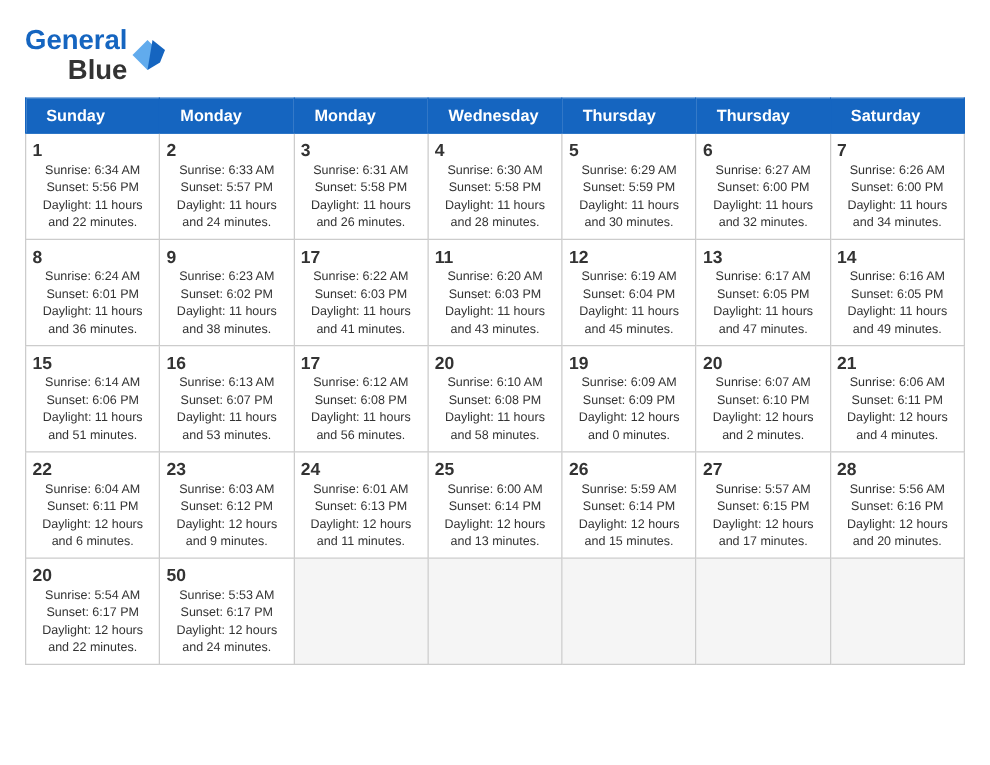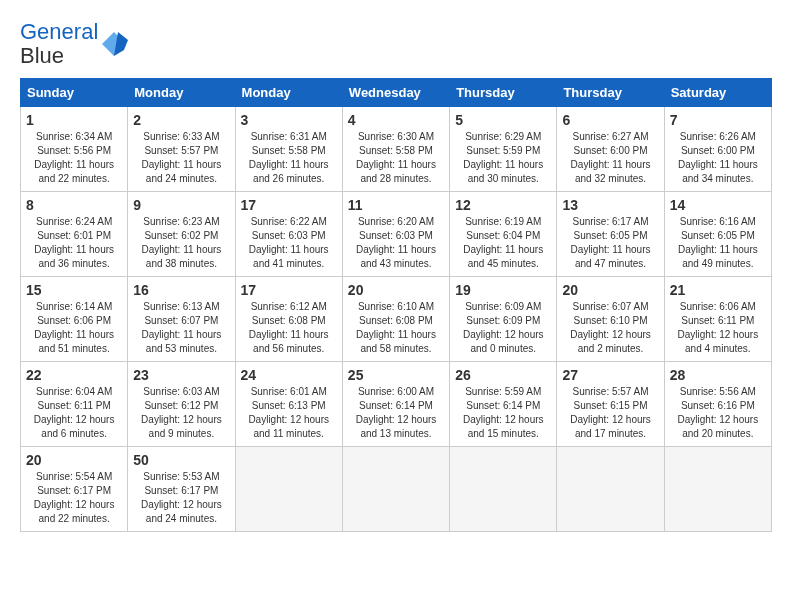--- a/index.html
+++ b/index.html
@@ -15,23 +15,24 @@
       align-items: flex-start;
       justify-content: space-between;
       margin-bottom: 10px;
     }
     .logo {
       display: flex;
       align-items: center;
     }
     .logo-text {
       font-size: 22px;
-      font-weight: normal;
+      font-weight: bold;
       color: #333;
       line-height: 1.1;
+      text-align: right;
     }
     .logo-text span {
       color: #1565c0;
     }
     .logo-icon {
       width: 28px;
       height: 28px;
       margin-left: 2px;
     }
     .title-block {
@@ -49,21 +50,21 @@
     }
     table {
       width: 100%;
       border-collapse: collapse;
       table-layout: fixed;
     }
     th {
       background-color: #1565c0;
       color: #fff;
       text-align: left;
-      padding: 6px 6px;
+      padding: 6px 16px;
       font-size: 13px;
       font-weight: bold;
       border: 1px solid #1565c0;
     }
     td {
       vertical-align: top;
       border: 1px solid #ccc;
       padding: 5px 5px;
       font-size: 10.5px;
       color: #333;

